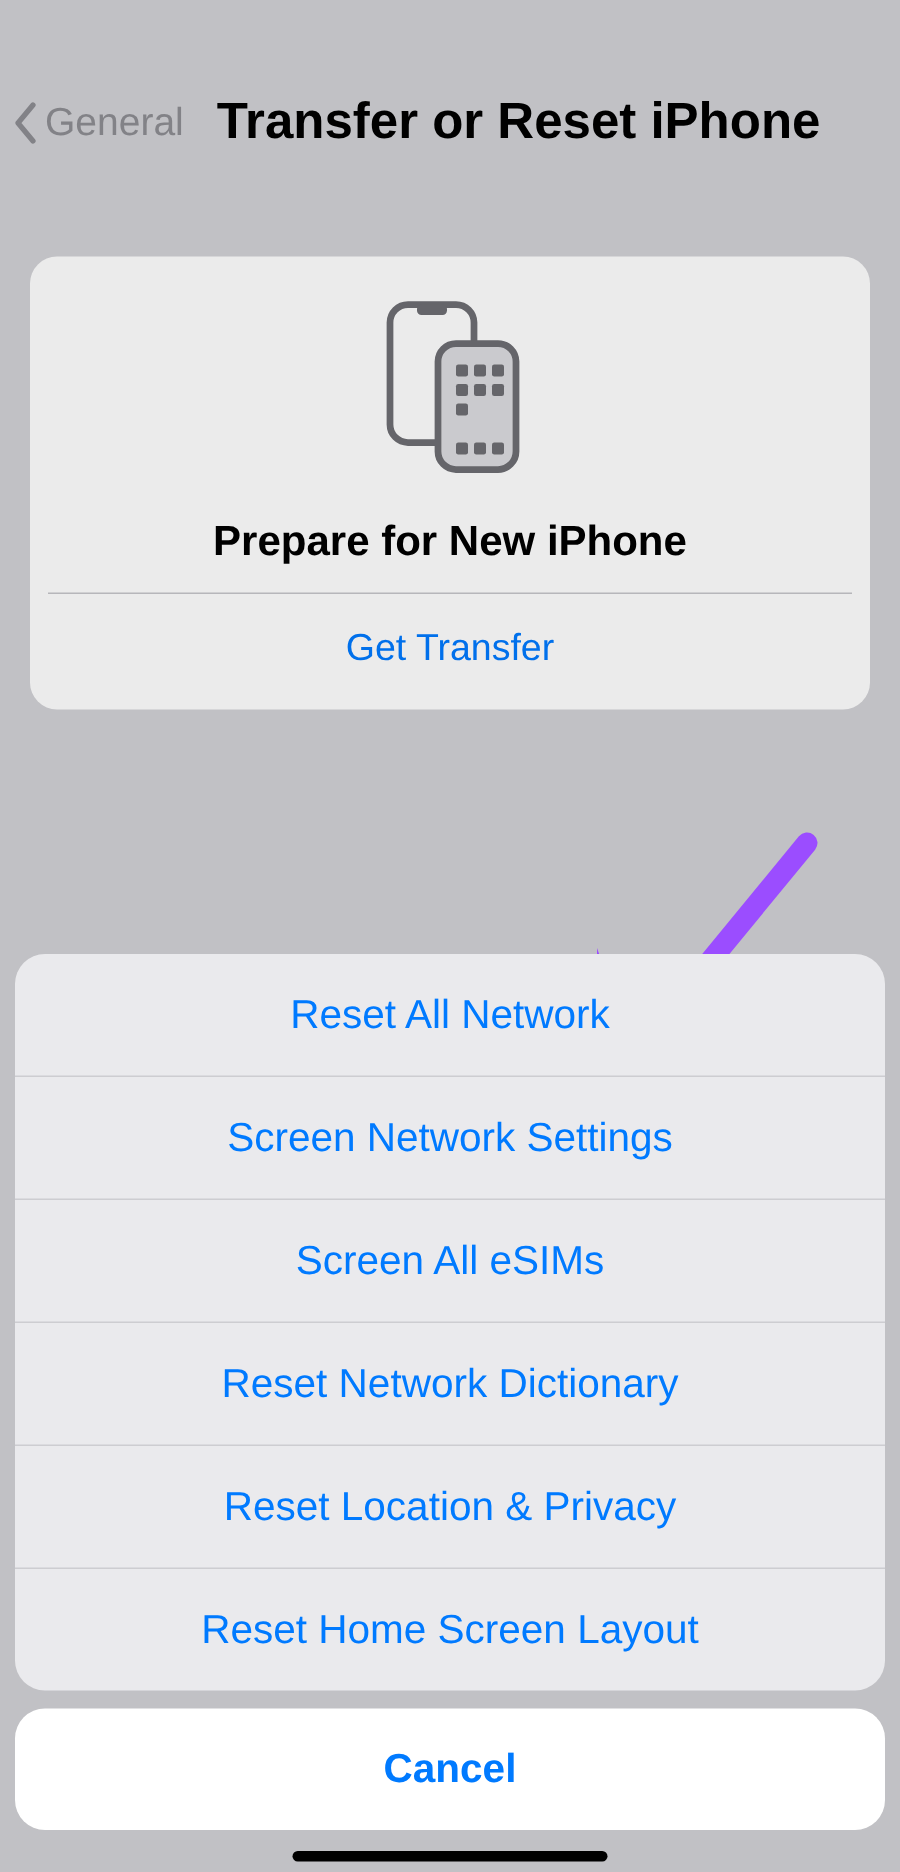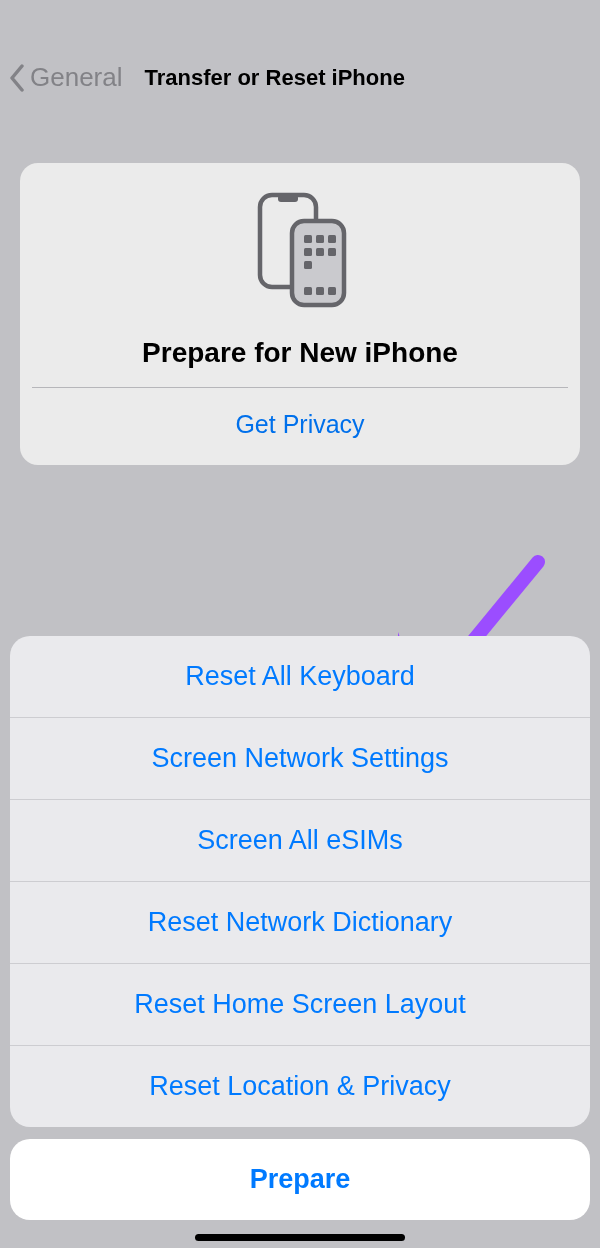--- a/index.html
+++ b/index.html
@@ -35,21 +35,21 @@
   }
 
   .back-label {
     color: #8e8e93;
     font-size: 26px;
     margin-left: 4px;
     margin-right: 22px;
   }
 
   .nav-title {
-    font-size: 22px;
+    font-size: 34px;
     font-weight: 600;
     color: #000;
   }
 
   
   .card {
     margin: 52px 20px 0 20px;
     background: #ffffff;
     border-radius: 18px;
     padding-top: 28px;
@@ -190,41 +190,41 @@
       <rect x="78" y="57" width="8" height="8" rx="1.5" fill="#6e6e73"></rect>
       <rect x="54" y="70" width="8" height="8" rx="1.5" fill="#6e6e73"></rect>
 
       <rect x="54" y="96" width="8" height="8" rx="1.5" fill="#6e6e73"></rect>
       <rect x="66" y="96" width="8" height="8" rx="1.5" fill="#6e6e73"></rect>
       <rect x="78" y="96" width="8" height="8" rx="1.5" fill="#6e6e73"></rect>
     </svg>
   </div>
   <div class="card-title">Prepare for New iPhone</div>
   <div class="card-divider"></div>
-  <div class="card-action">Get Privacy</div>
+  <div class="card-action">Get Transfer</div>
 </div>
 
 <div class="dim"></div>
 
 <div class="arrow-wrap">
   <svg width="160" height="170" viewBox="0 0 160 170">
     <defs>
       <marker id="ahead" markerWidth="10" markerHeight="10" refX="3" refY="5" orient="auto" markerUnits="strokeWidth">
         <path d="M0,0 L10,5 L0,10 L3,5 Z" fill="#9b4dff"></path>
       </marker>
     </defs>
     <line x1="140" y1="10" x2="25" y2="150" stroke="#9b4dff" stroke-width="14" stroke-linecap="round" marker-end="url(#ahead)"></line>
   </svg>
 </div>
 
 <div class="sheet-wrap">
   <div class="sheet">
-    <div class="sheet-item">Reset All Keyboard</div>
+    <div class="sheet-item">Reset All Network</div>
     <div class="sheet-item">Screen Network Settings</div>
     <div class="sheet-item">Screen All eSIMs</div>
     <div class="sheet-item">Reset Network Dictionary</div>
+    <div class="sheet-item">Reset Location &amp; Privacy</div>
     <div class="sheet-item">Reset Home Screen Layout</div>
-    <div class="sheet-item">Reset Location &amp; Privacy</div>
   </div>
-  <div class="cancel-btn">Prepare</div>
+  <div class="cancel-btn">Cancel</div>
 </div>
 
 <div class="home-indicator"></div>
 
 </body></html>

